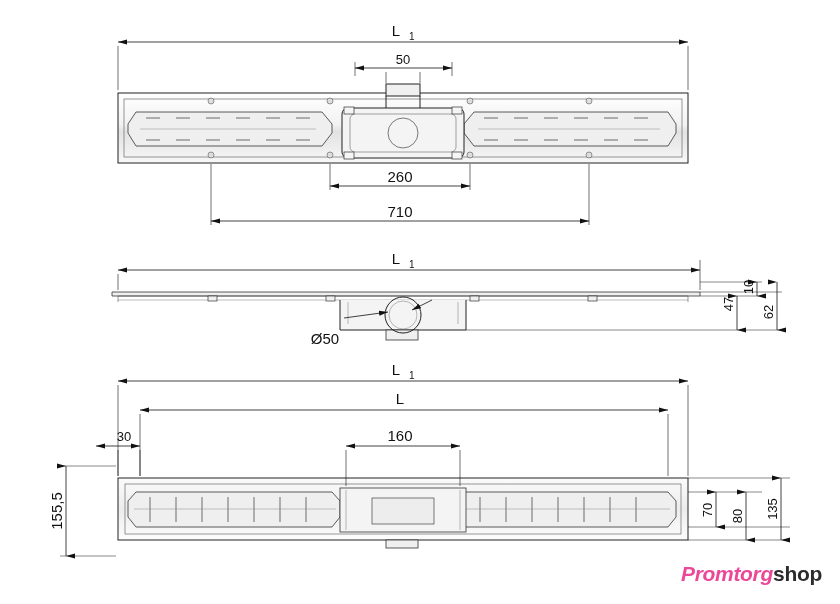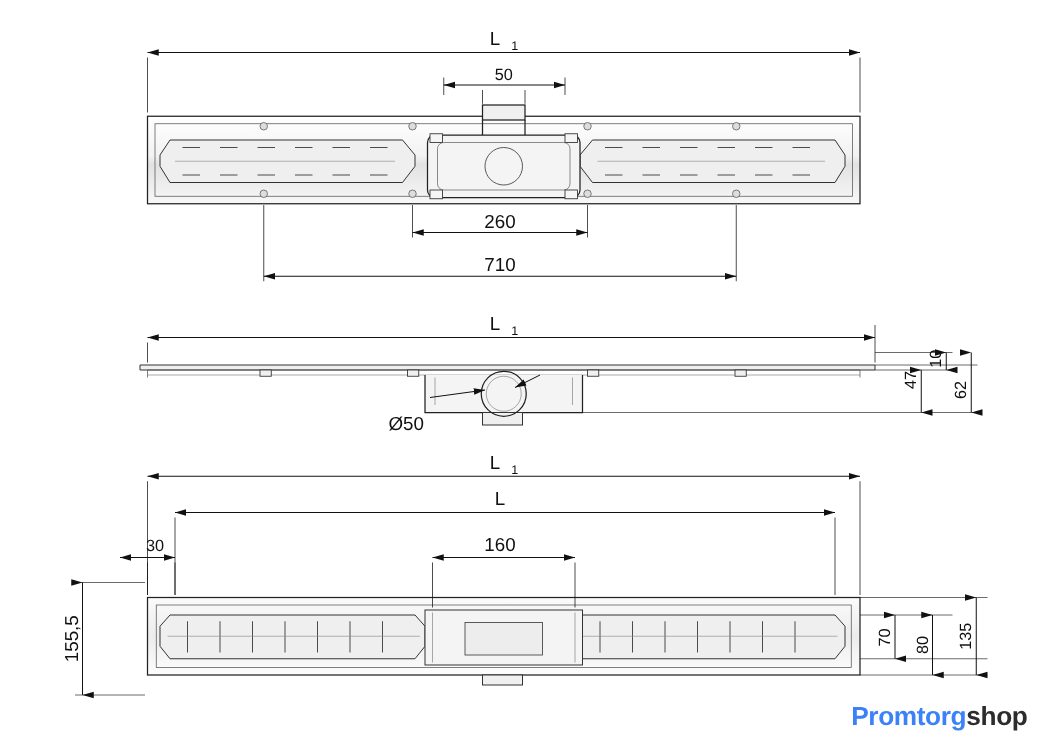--- a/index.html
+++ b/index.html
@@ -38,21 +38,21 @@
   .logo {
     position: absolute;
     right: 18px;
     bottom: 18px;
     font-family: "Liberation Sans", sans-serif;
     font-size: 21px;
     font-weight: bold;
     letter-spacing: -0.3px;
     white-space: nowrap;
   }
-  .logo .p1 { color: #3b82f6; }
+  .logo .p1 { color: #ec4899; font-style: italic; }
   .logo .p2 { color: #2c2c2c; margin-top: 48px; }
 </style>
 </head>
 <body>
 
 <div id="stage">
 
   <svg width="840" height="604" viewBox="0 0 840 604">
     <defs>
       <marker id="arrL" markerWidth="10" markerHeight="8" refX="9" refY="4" orient="auto" markerUnits="userSpaceOnUse">

